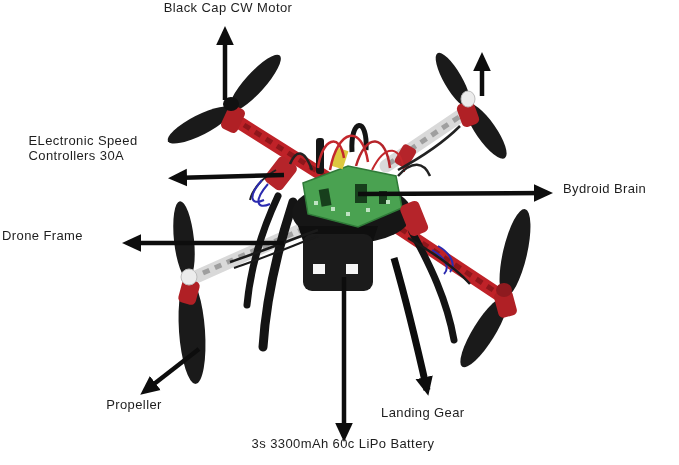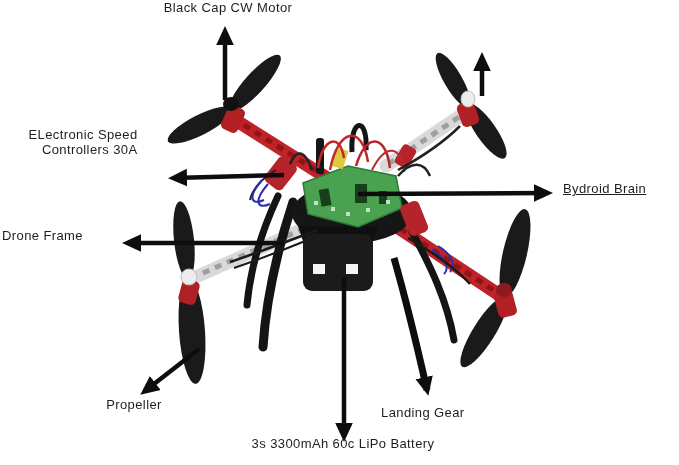--- a/index.html
+++ b/index.html
@@ -15,22 +15,22 @@
     position:absolute;
     font-size:13px;
     line-height:1.15;
     letter-spacing:.4px;
     color:#1e1e1e;
     white-space:nowrap;
   }
   .lbl.center{transform:translateX(-50%);}
   #lbl-black-cap{left:228px;top:1px;}
   #lbl-white-cap{left:481px;top:1px;}
-  #lbl-esc{left:83px;top:128px;white-space:pre-line;text-align:right;}
-  #lbl-bydroid{left:563px;top:182px;text-decoration:underline;}
+  #lbl-esc{left:83px;top:134px;white-space:pre-line;text-align:left;}
+  #lbl-bydroid{left:563px;top:182px;}
   #lbl-frame{left:2px;top:229px;}
   #lbl-propeller{left:134px;top:398px;}
   #lbl-landing{left:381px;top:406px;}
   #lbl-battery{left:343px;top:437px;}
 </style>
 </head>
 <body>
 
 <div id="canvas">
 

